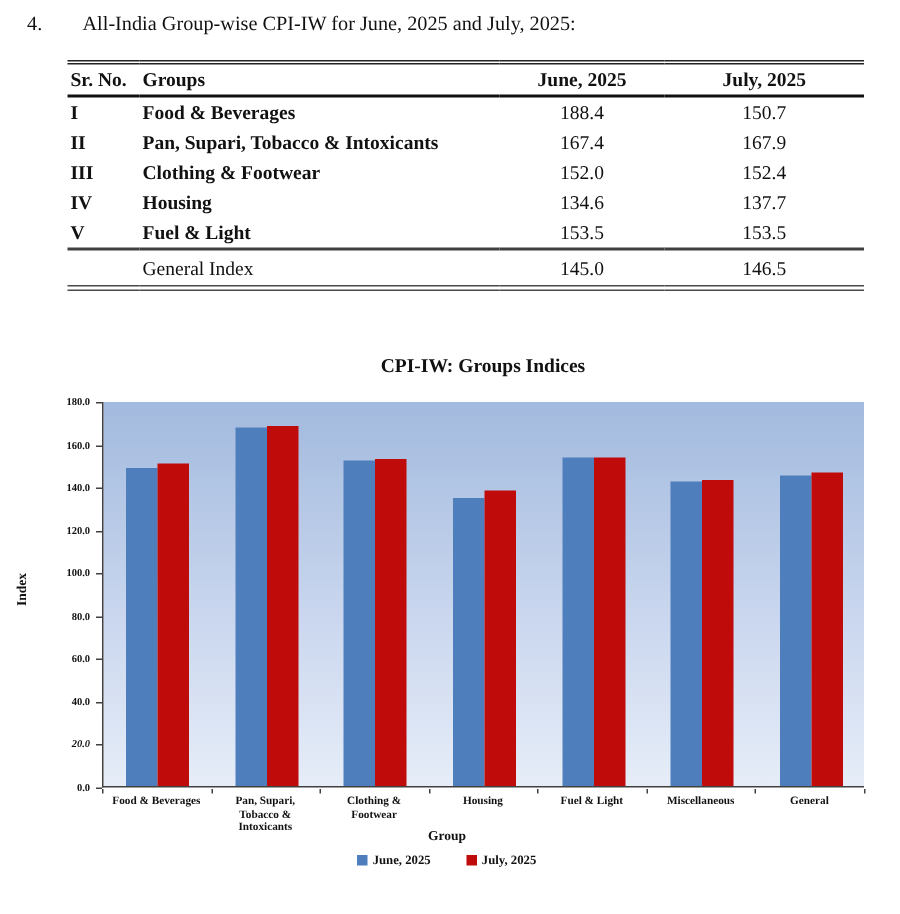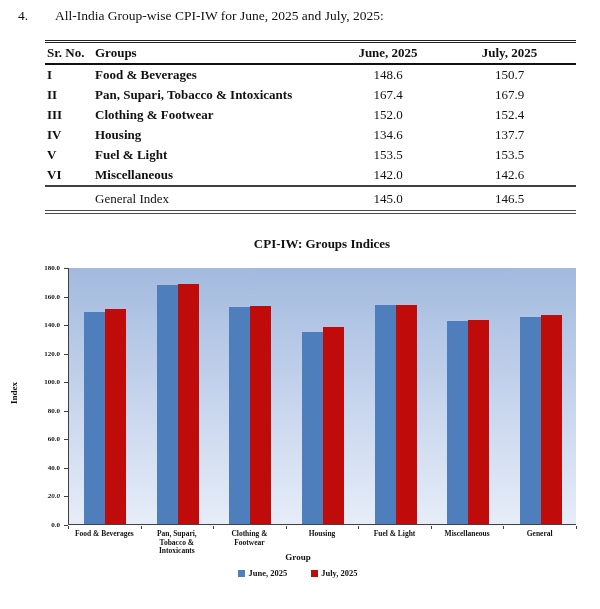--- a/index.html
+++ b/index.html
@@ -68,21 +68,21 @@
         <th class="col-sr">Sr. No.</th>
         <th class="col-grp">Groups</th>
         <th class="col-jun c">June, 2025</th>
         <th class="col-jul c">July, 2025</th>
       </tr>
     </thead>
     <tbody id="table-body">
         <tr>
           <td class="sr">I</td>
           <td class="grp">Food &amp; Beverages</td>
-          <td class="c">148.6</td>
+          <td class="c">188.4</td>
           <td class="c">150.7</td>
         </tr>
         <tr>
           <td class="sr">II</td>
           <td class="grp">Pan, Supari, Tobacco &amp; Intoxicants</td>
           <td class="c">167.4</td>
           <td class="c">167.9</td>
         </tr>
         <tr>
           <td class="sr">III</td>
@@ -94,26 +94,20 @@
           <td class="sr">IV</td>
           <td class="grp">Housing</td>
           <td class="c">134.6</td>
           <td class="c">137.7</td>
         </tr>
         <tr>
           <td class="sr">V</td>
           <td class="grp">Fuel &amp; Light</td>
           <td class="c">153.5</td>
           <td class="c">153.5</td>
-        </tr>
-        <tr>
-          <td class="sr">VI</td>
-          <td class="grp">Miscellaneous</td>
-          <td class="c">142.0</td>
-          <td class="c">142.6</td>
         </tr>
         <tr class="footer">
           <td class="sr"></td>
           <td class="grp">General Index</td>
           <td class="c">145.0</td>
           <td class="c">146.5</td>
         </tr>
       </tbody>
   </table>
 

